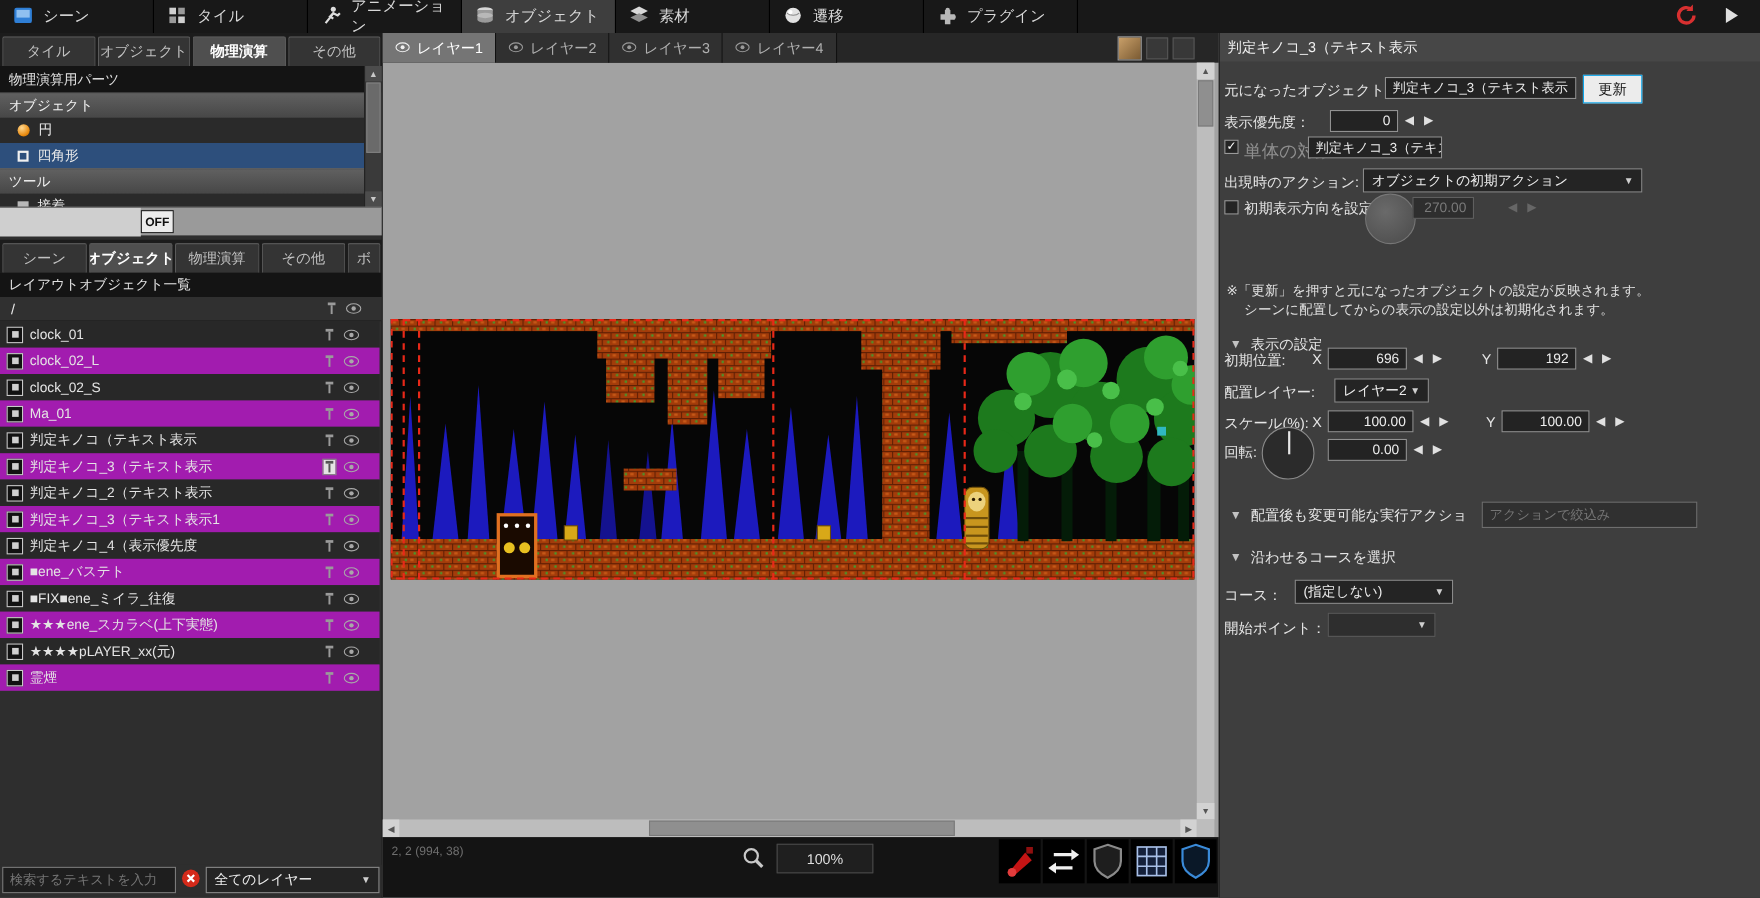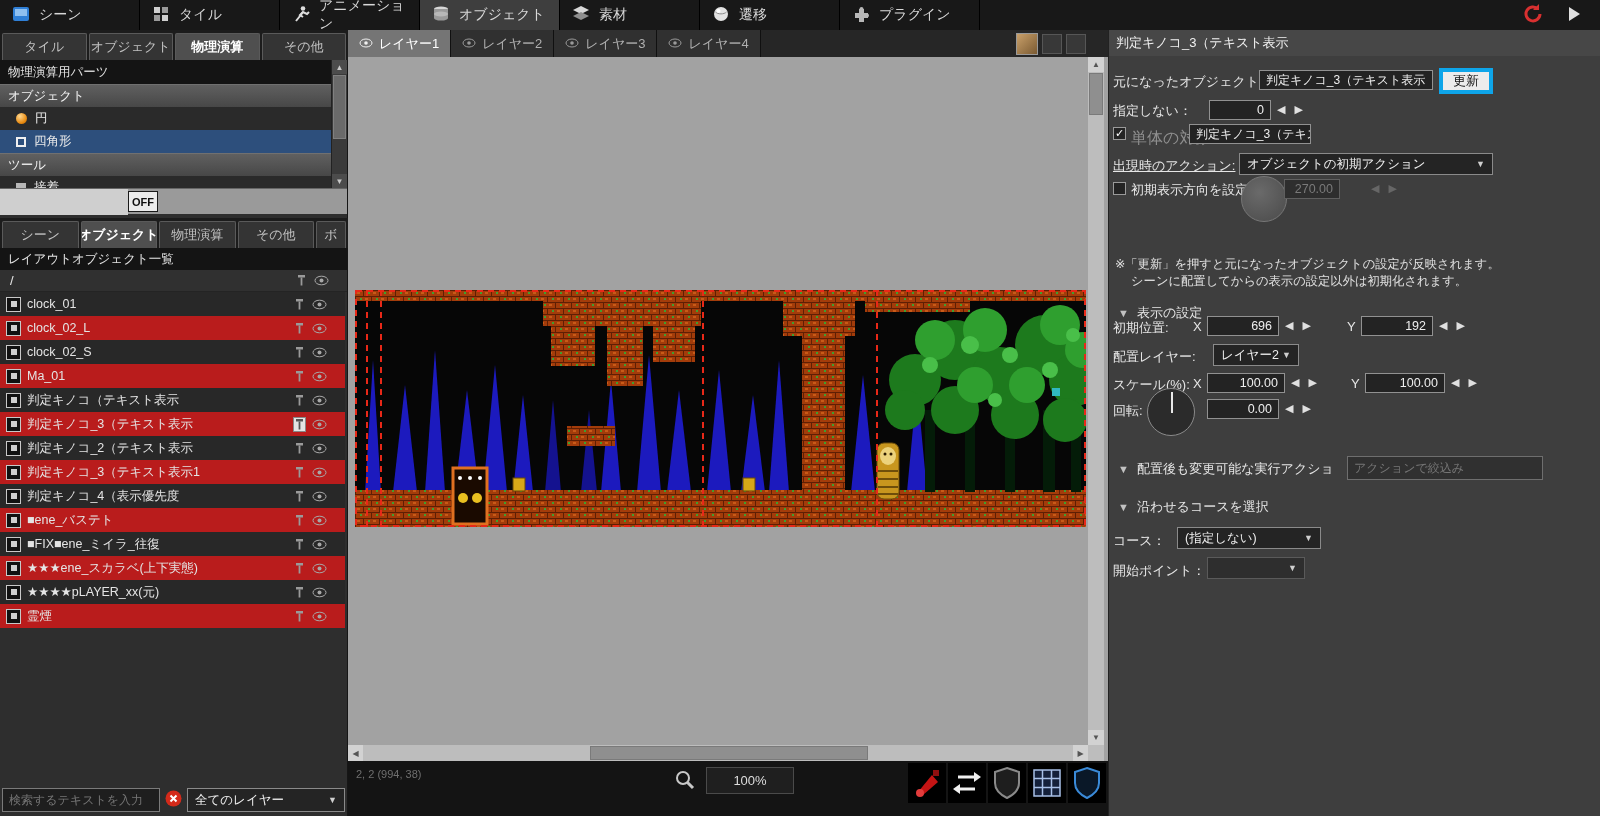--- a/index.html
+++ b/index.html
@@ -32,21 +32,21 @@
   .phys-scroll .sarrow { height:14px; background:#4c4c4c; color:#c8c8c8; font-size:8px; display:flex; align-items:center; justify-content:center; }
   .phys-scroll .sarrow.dn { position:absolute; bottom:0; left:0; right:0; }
   .phys-thumb { position:absolute; top:15px; left:1px; right:1px; height:64px; background:#6a6a6a; border:1px solid #808080; }
   .off-bar { position:absolute; top:158px; left:0; right:0; height:26px; background:#9a9a9a; border-top:1px solid #666; }
   .off-track { position:absolute; left:0; top:0; width:128px; height:26px; background:#cfcfcf; }
   .off-handle { position:absolute; left:128px; top:2px; width:30px; height:21px; background:#ececec; border:1px solid #1a1a1a; color:#111; font-size:11px; font-weight:bold; display:flex; align-items:center; justify-content:center; }
   .tabrow.mid { top:188px; }
   .layout-header { top:218px; height:22px; }
   .root-row { position:absolute; top:240px; left:0; right:0; height:22px; display:flex; align-items:center; padding:0 18px 0 10px; color:#eaeaea; background:#303030; border-bottom:1px solid #242424; }
   .obj-list { position:absolute; top:262px; left:0; right:2px; }
-  .orow { height:24px; display:flex; align-items:center; gap:6px; padding:0 18px 0 6px; font-size:12.5px; color:#e4e4e4; background:#b91c1c; }
+  .orow { height:24px; display:flex; align-items:center; gap:6px; padding:0 18px 0 6px; font-size:12.5px; color:#e4e4e4; background:#a21caf; }
   .orow:nth-child(odd) { background:#282828; }
   .thumb { width:15px; height:15px; border:1px solid #c8c8c8; background:#111; display:flex; align-items:center; justify-content:center; flex:0 0 15px; }
   .thumb i { width:6px; height:6px; background:#cfcfcf; display:block; }
   .olabel { white-space:nowrap; overflow:hidden; }
   .ric { margin-left:auto; display:flex; align-items:center; gap:7px; }
   .pinb,.eyeb { display:flex; align-items:center; justify-content:center; }
   .pinb.on { background:#e4e4e4; outline:1px solid #888; }
   .search-bar { position:absolute; left:0; right:0; top:756px; height:28px; display:flex; align-items:center; gap:5px; padding:2px 2px; background:#2e2e2e; }
   .search-input { width:158px; height:24px; background:#1e1e1e; border:1px solid #7a7a7a; color:#ddd; font-size:12px; padding:0 6px; font-family:inherit; }
   .ddown { background:#242424; border:1px solid #8a8a8a; color:#eee; display:flex; align-items:center; gap:2px; padding:0 7px; height:22px; font-size:12.5px; white-space:nowrap; overflow:hidden; }
@@ -83,21 +83,21 @@
   .lab { position:absolute; white-space:nowrap; font-size:13px; color:#e6e6e6; }
   .lab.small { font-size:16px; }
   .lab.gray { color:#8f8f8f; }
   .vbox { position:absolute; background:#232323; border:1px solid #919191; color:#eee; display:flex; align-items:center; justify-content:flex-end; padding:0 6px; height:20px; font-size:12.5px; overflow:hidden; white-space:nowrap; }
   .vbox.txt { justify-content:flex-start; font-size:12px; }
   .vbox.dis { color:#7a7a7a; border-color:#5f5f5f; background:#2e2e2e; }
   .dd { position:absolute; }
   .spin { position:absolute; display:flex; gap:9px; color:#e0e0e0; font-size:11px; }
   .spin.dis { color:#666; }
   .chk { position:absolute; width:13px; height:13px; background:#242424; border:1px solid #9a9a9a; color:#fff; font-size:11px; line-height:11px; text-align:center; }
-  .btn-update { position:absolute; background:#ececec; border:4px solid #0ea5e9; color:#111; font-size:13px; display:flex; align-items:center; justify-content:center; }
+  .btn-update { position:absolute; background:#ececec; border:1px solid #0ea5e9; color:#111; font-size:13px; display:flex; align-items:center; justify-content:center; }
   .note { position:absolute; font-size:12.3px; color:#e0e0e0; white-space:nowrap; }
   .sec-tri { position:absolute; color:#c2c2c2; font-size:11px; }
   .dial { position:absolute; border-radius:50%; }
   .dial.off { background:radial-gradient(circle at 40% 35%, #6a6a6a, #4a4a4a); border:1px solid #777; }
   .dial.rot { background:#2b2b2b; border:1px solid #8a8a8a; }
   .needle { position:absolute; left:23px; top:3px; width:2px; height:21px; background:#e8e8e8; }
   .filter-input { position:absolute; background:#303030; border:1px solid #6e6e6e; color:#ddd; font-size:12px; padding:0 6px; font-family:inherit; }
 </style>
 </head>
 <body>
@@ -752,36 +752,36 @@
     </div>
 
   <span class="lab" style="left:4px;top:43px;">元になったオブジェクト:</span>
   <div class="vbox txt" style="left:150px;top:40px;width:174px;">
       <span>判定キノコ_3（テキスト表示</span>
     </div>
   <div class="btn-update" style="left:330px;top:38px;width:54px;height:26px;">
       <span>更新</span>
     </div>
 
-  <span class="lab" style="left:4px;top:72px;">指定しない：</span>
+  <span class="lab" style="left:4px;top:72px;">表示優先度：</span>
   <div class="vbox" style="left:100px;top:70px;width:62px;">
       <span>0</span>
     </div>
   <span class="spin" style="left:168px;top:73px;">
       <i>◀</i>
       <i>▶</i>
     </span>
 
   <span class="chk" style="left:4px;top:97px;"><span>✓</span></span>
   <span class="lab small gray" style="left:22px;top:98px;">単体の対象</span>
   <div class="vbox txt" style="left:80px;top:94px;width:122px;">
       <span>判定キノコ_3（テキス…</span>
     </div>
 
-  <span class="lab" style="left:4px;top:127px;text-decoration:underline;">出現時のアクション:</span>
+  <span class="lab" style="left:4px;top:127px;">出現時のアクション:</span>
   <div class="ddown dd" style="left:130px;top:123px;width:254px;">
     <span>オブジェクトの初期アクション</span>
     <span class="car">▼</span>
   </div>
 
   <span class="chk" style="left:4px;top:152px;"></span>
   <span class="lab" style="left:22px;top:151px;">初期表示方向を設定</span>
   <div class="dial off" style="left:132px;top:146px;width:46px;height:46px;"></div>
   <div class="vbox dis" style="left:175px;top:149px;width:56px;">
       <span>270.00</span>

